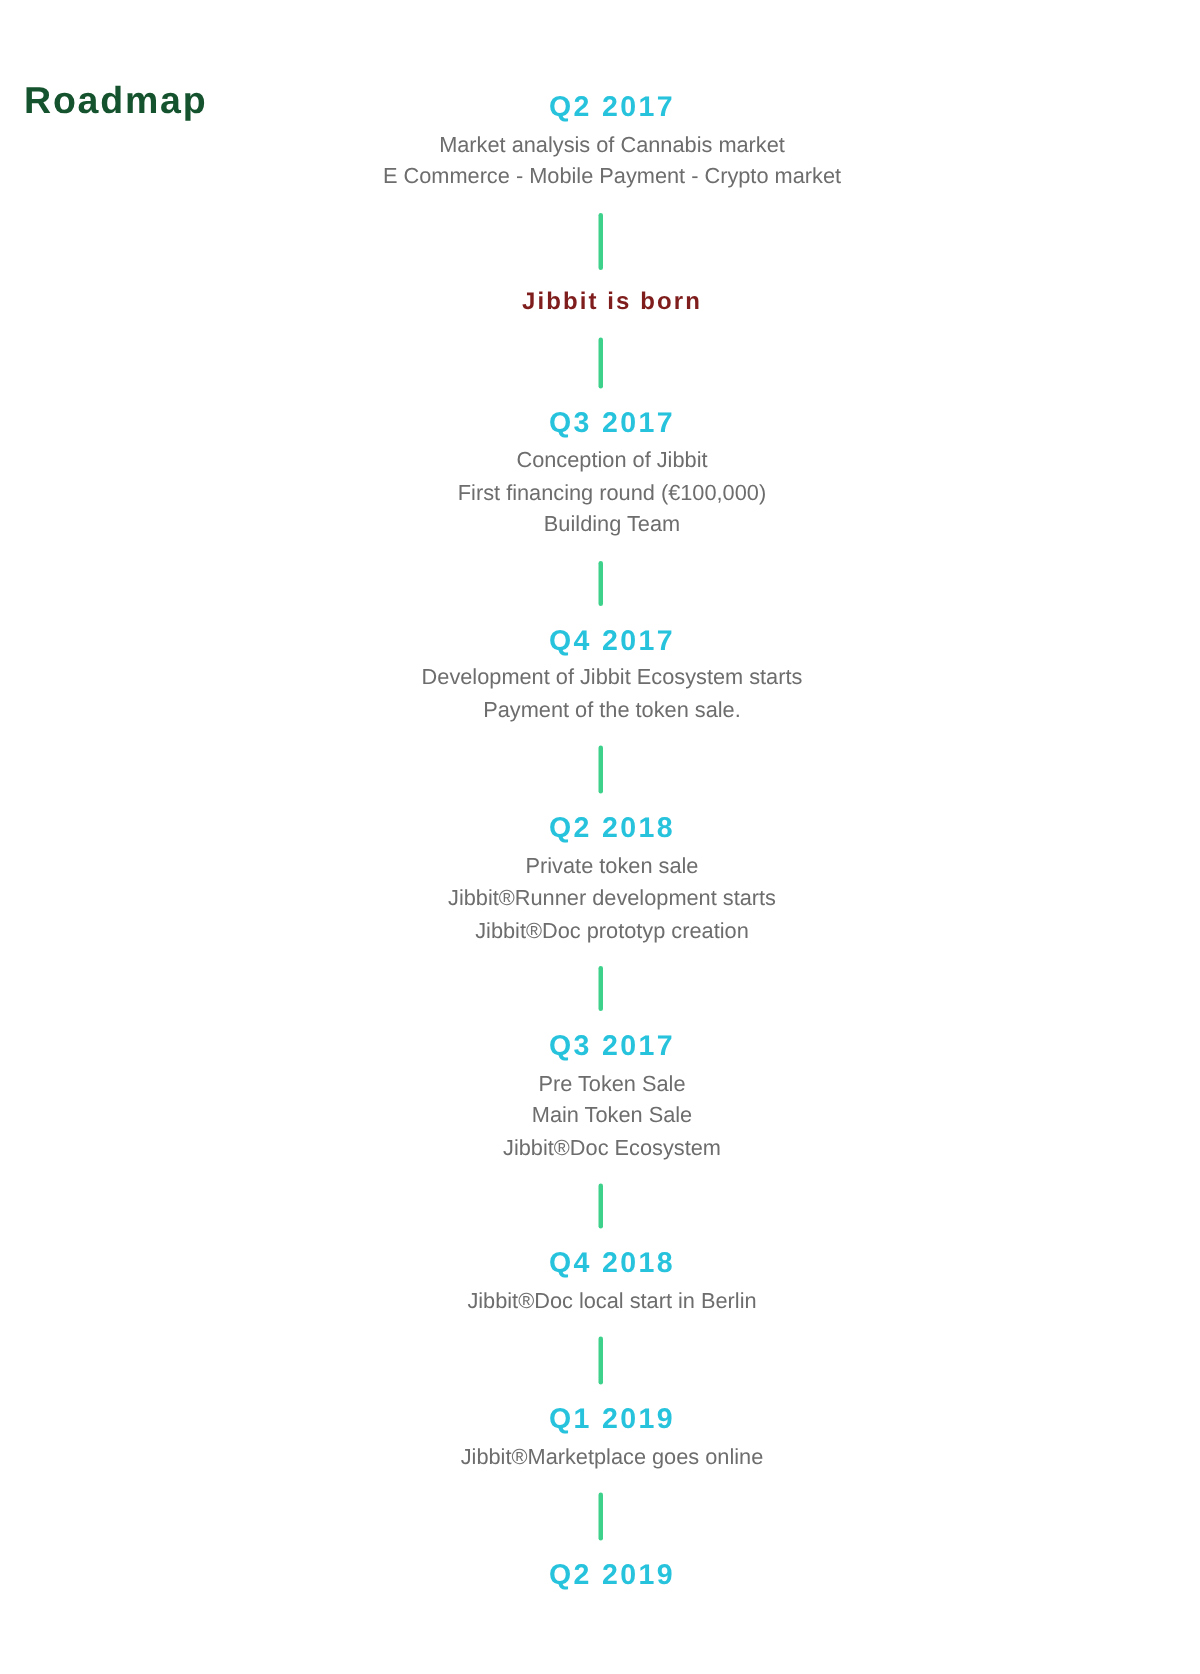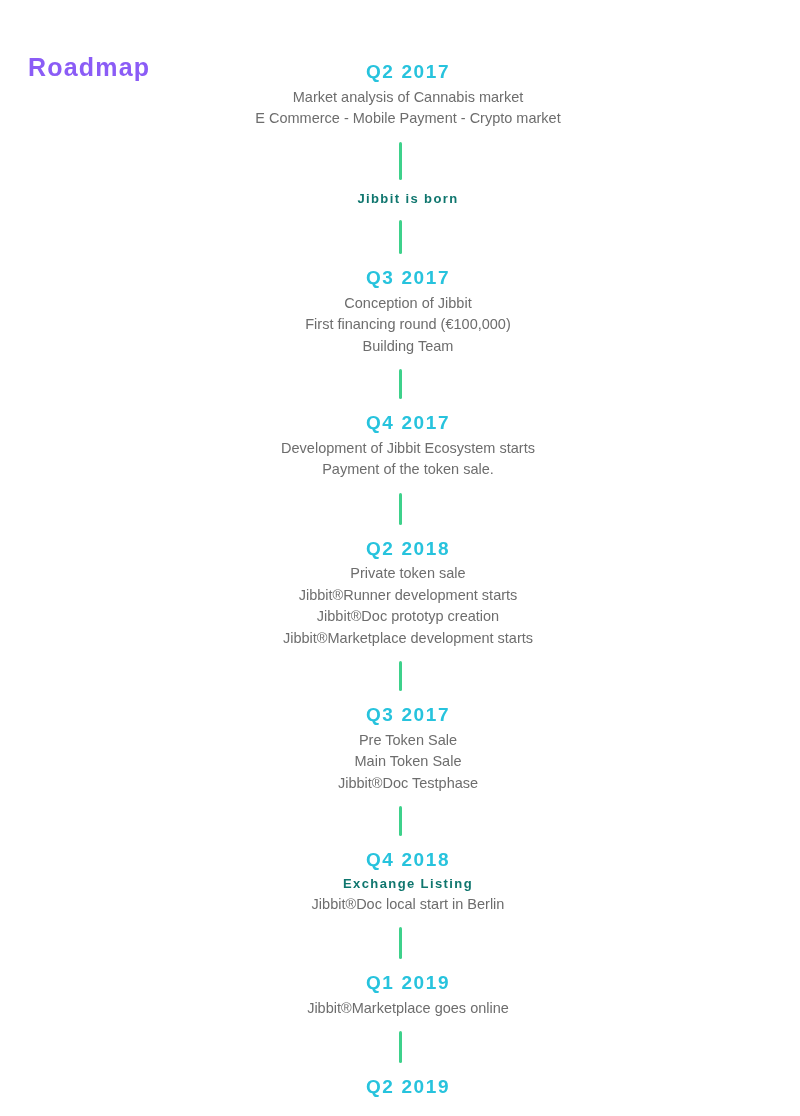--- a/index.html
+++ b/index.html
@@ -10,26 +10,26 @@
   body {
     width: 800px;
     height: 1116px;
     font-family: "Liberation Sans", sans-serif;
     color: #6b6b6b;
     position: relative;
     overflow: hidden;
   }
   #page-title {
     position: absolute;
-    left: 28px;
+    left: 16px;
     top: 36px;
     font-size: 25px;
     font-weight: bold;
     letter-spacing: 1.2px;
-    color: #8b5cf6;
+    color: #14532d;
   }
   #roadmap {
     position: absolute;
     left: 0;
     top: 0;
     width: 800px;
     padding-top: 58px;
     box-sizing: border-box;
     display: flex;
     flex-direction: column;
@@ -43,24 +43,24 @@
     padding-left: 16px;
   }
   .quarter {
     font-size: 19px;
     font-weight: bold;
     letter-spacing: 1.6px;
     color: #27c3dd;
     line-height: 1.5;
   }
   .headline {
-    font-size: 13px;
+    font-size: 16px;
     font-weight: bold;
     letter-spacing: 1.4px;
-    color: #0f766e;
+    color: #7f1d1d;
     line-height: 1.45;
   }
   .item {
     font-size: 14.5px;
     line-height: 21.5px;
     color: #6d6d6d;
     text-align: center;
     white-space: nowrap;
   }
   .connector {
@@ -96,33 +96,31 @@
       <div class="quarter">Q4 2017</div>
       <div class="item">Development of Jibbit Ecosystem starts</div>
       <div class="item">Payment of the token sale.</div>
     </div>
     <div class="connector" style="height: 32px; margin-top: 12px; margin-bottom: 10px;"></div>
     <div class="milestone">
       <div class="quarter">Q2 2018</div>
       <div class="item">Private token sale</div>
       <div class="item">Jibbit®Runner development starts</div>
       <div class="item">Jibbit®Doc prototyp creation</div>
-      <div class="item">Jibbit®Marketplace development starts</div>
     </div>
     <div class="connector" style="height: 30px; margin-top: 12px; margin-bottom: 10px;"></div>
     <div class="milestone">
       <div class="quarter">Q3 2017</div>
       <div class="item">Pre Token Sale</div>
       <div class="item">Main Token Sale</div>
-      <div class="item">Jibbit®Doc Testphase</div>
+      <div class="item">Jibbit®Doc Ecosystem</div>
     </div>
     <div class="connector" style="height: 30px; margin-top: 12px; margin-bottom: 10px;"></div>
     <div class="milestone">
       <div class="quarter">Q4 2018</div>
-      <div class="headline">Exchange Listing</div>
       <div class="item">Jibbit®Doc local start in Berlin</div>
     </div>
     <div class="connector" style="height: 32px; margin-top: 12px; margin-bottom: 10px;"></div>
     <div class="milestone">
       <div class="quarter">Q1 2019</div>
       <div class="item">Jibbit®Marketplace goes online</div>
     </div>
     <div class="connector" style="height: 32px; margin-top: 12px; margin-bottom: 10px;"></div>
     <div class="milestone">
       <div class="quarter">Q2 2019</div>

